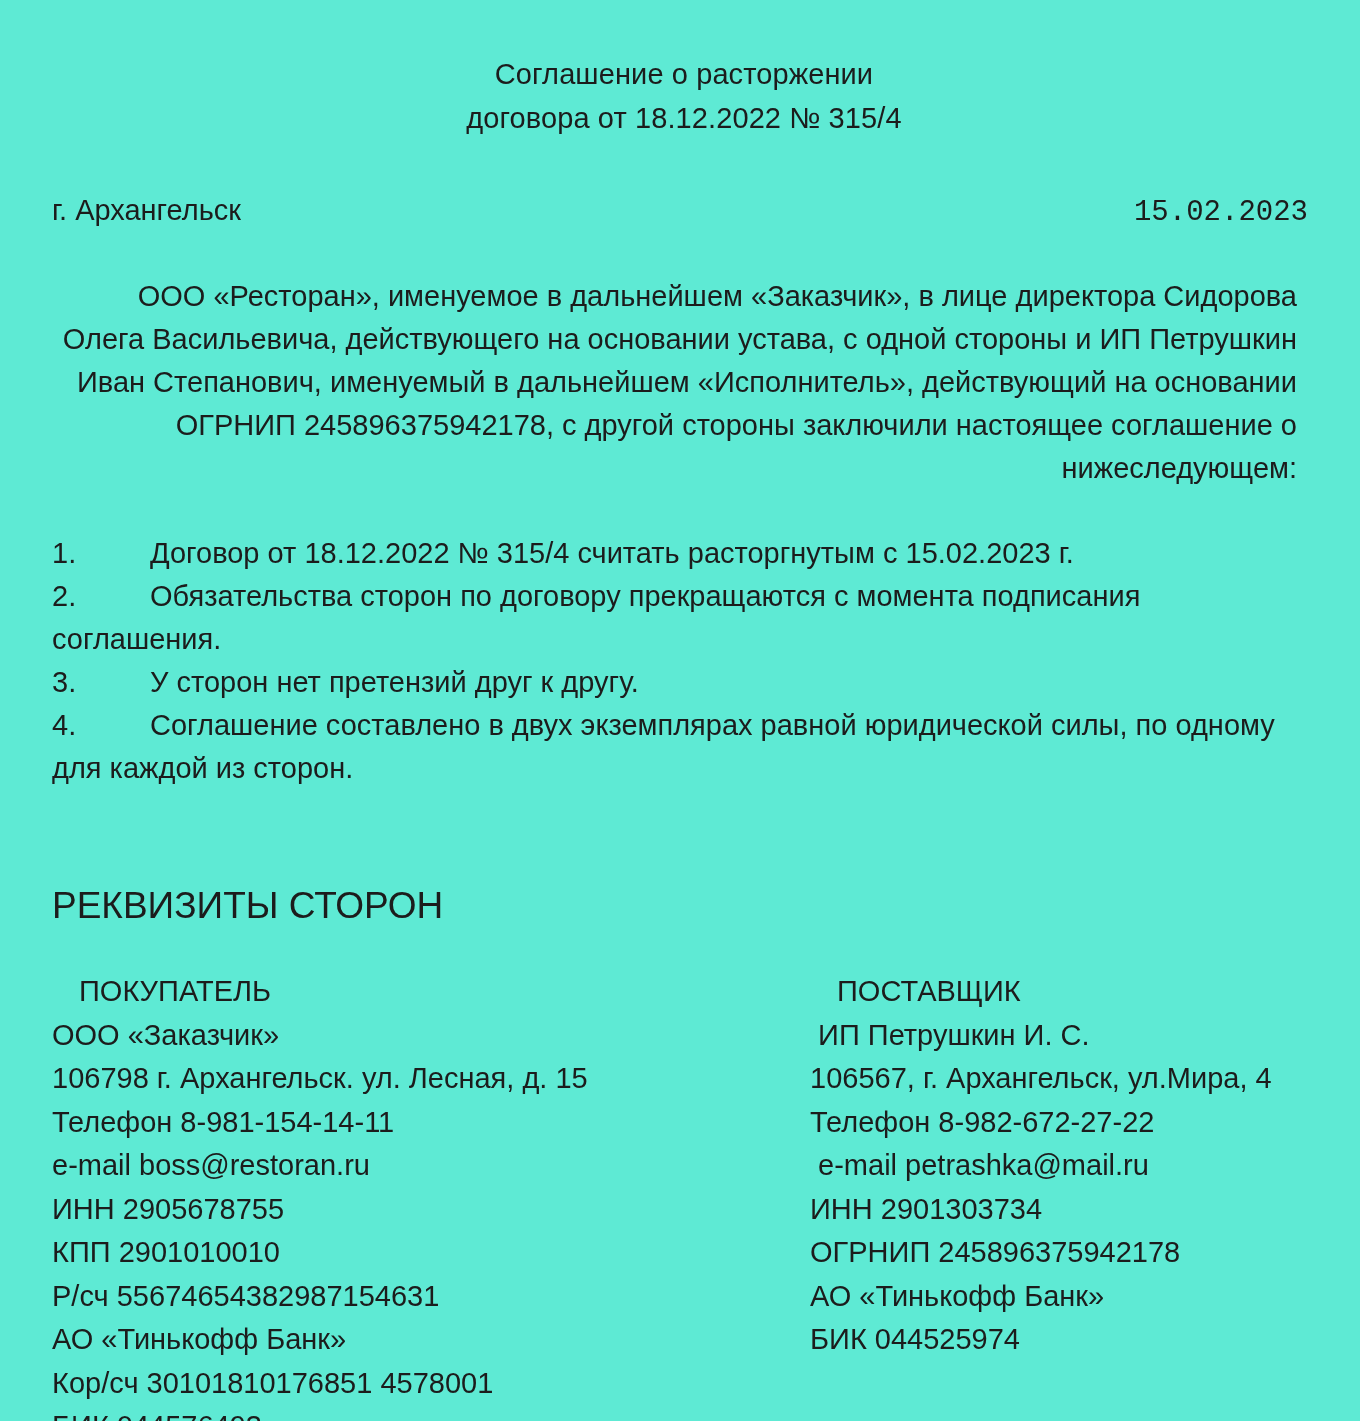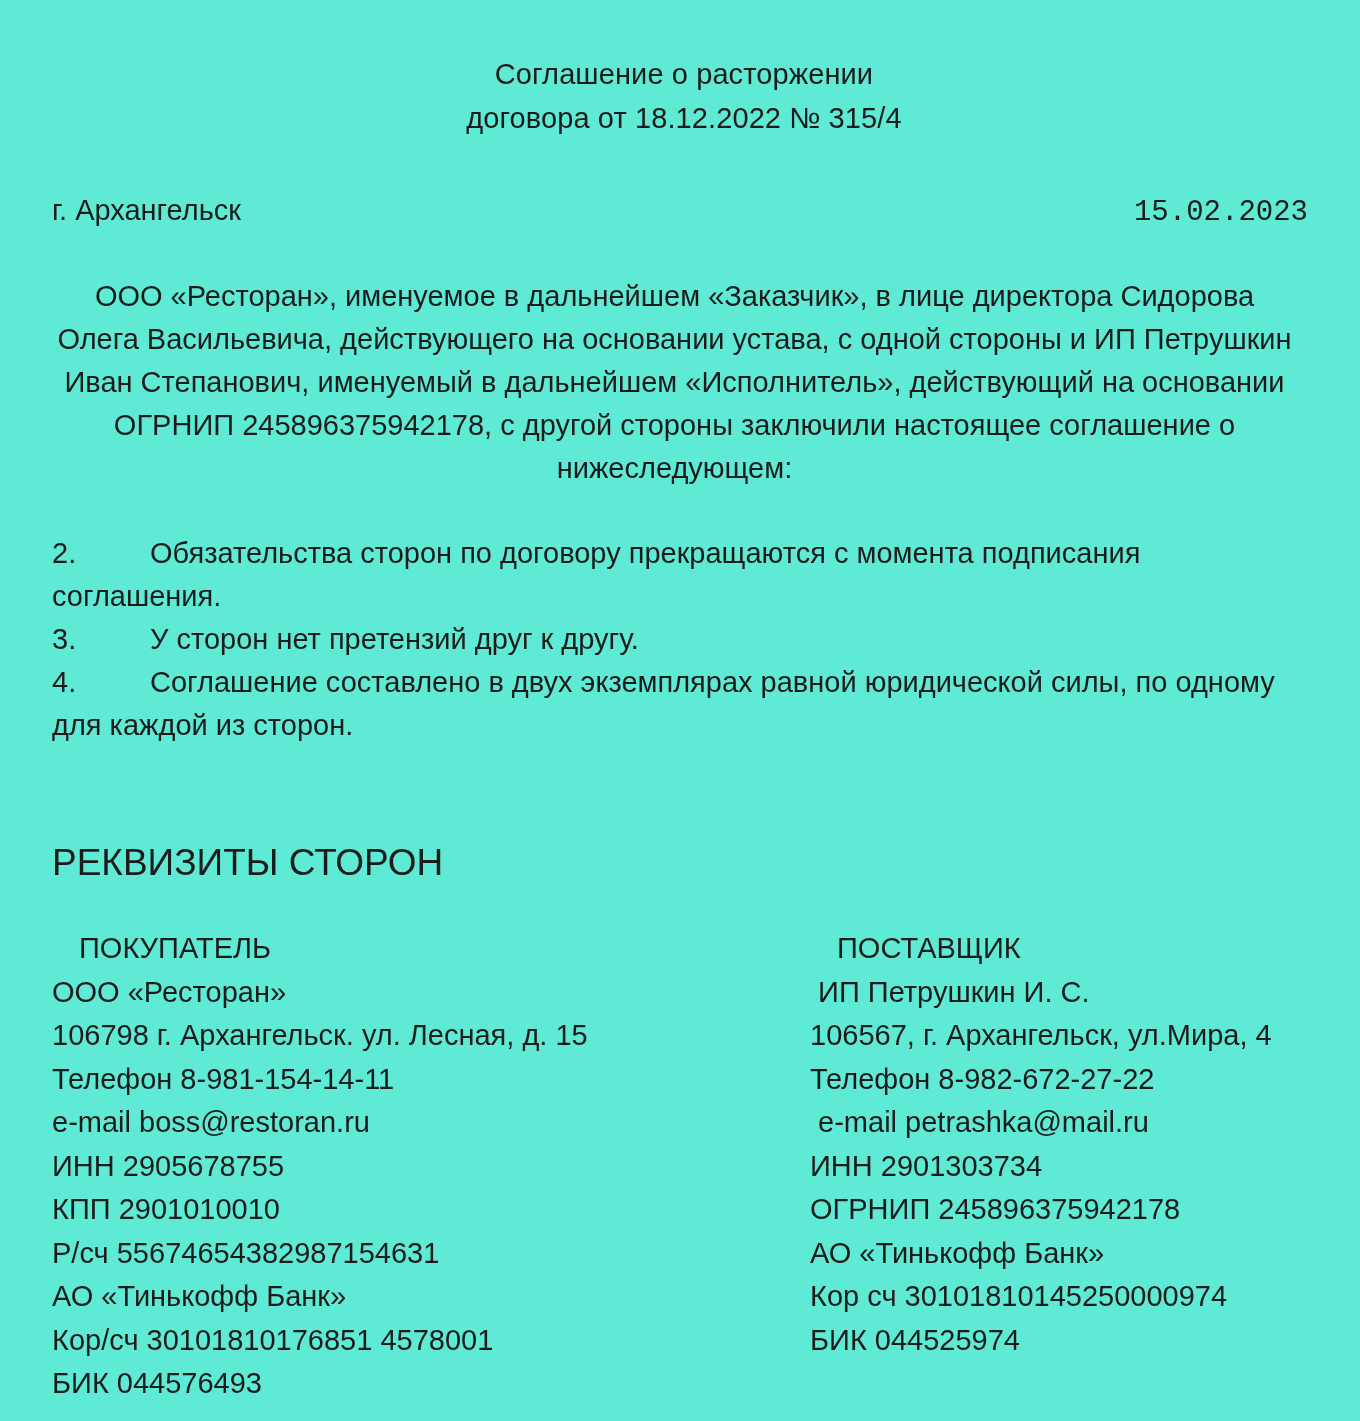--- a/index.html
+++ b/index.html
@@ -47,21 +47,21 @@
     line-height: 36px;
   }
   .meta-row .city { text-align: center; }
   .meta-row .date { text-align: right; padding-right: 8px; font-family: Liberation Mono, monospace; }
 
   
   .intro {
     margin-top: 44px;
     font-size: 29px;
     line-height: 43px;
-    text-align: center;
+    text-align: right;
     max-width: 1245px;
   }
 
   
   .clauses {
     margin-top: 42px;
     font-size: 29px;
     line-height: 43px;
     max-width: 1245px;
   }
@@ -119,56 +119,58 @@
 
   <div class="meta-row">
     <div class="city">г. Архангельск</div>
     <div class="date">15.02.2023</div>
   </div>
 
   <div class="intro">ООО «Ресторан», именуемое в дальнейшем «Заказчик», в лице директора Сидорова Олега Васильевича, действующего на основании устава, с одной стороны и ИП Петрушкин Иван Степанович, именуемый в дальнейшем «Исполнитель», действующий на основании ОГРНИП 245896375942178, с другой стороны заключили настоящее соглашение о нижеследующем:</div>
 
   <div class="clauses">
     <div class="clause">
+      <span class="num">1.</span><span class="txt">Договор от 18.12.2022 № 315/4 считать расторгнутым с 15.02.2023 г.</span>
+    </div>
+    <div class="clause">
       <span class="num">2.</span><span class="txt">Обязательства сторон по договору прекращаются с момента подписания соглашения.</span>
     </div>
     <div class="clause">
       <span class="num">3.</span><span class="txt">У сторон нет претензий друг к другу.</span>
     </div>
     <div class="clause">
       <span class="num">4.</span><span class="txt">Соглашение составлено в двух экземплярах равной юридической силы, по одному для каждой из сторон.</span>
     </div>
   </div>
 
   <div class="requisites-heading">РЕКВИЗИТЫ СТОРОН</div>
 
   <div class="columns">
 
     <div class="col col-left">
       <div class="col-heading">ПОКУПАТЕЛЬ</div>
-      <div class="line">ООО «Ресторан»</div>
+      <div class="line">ООО «Заказчик»</div>
       <div class="line">106798 г. Архангельск. ул. Лесная, д. 15</div>
       <div class="line">Телефон 8-981-154-14-11</div>
       <div class="line">e-mail boss@restoran.ru</div>
       <div class="line">ИНН 2905678755</div>
       <div class="line">КПП 2901010010</div>
       <div class="line">Р/сч 55674654382987154631</div>
       <div class="line">АО «Тинькофф Банк»</div>
       <div class="line">Кор/сч 30101810176851 4578001</div>
       <div class="line">БИК 044576493</div>
     </div>
 
     <div class="col col-right">
       <div class="col-heading">ПОСТАВЩИК</div>
       <div class="line"> ИП Петрушкин И. С.</div>
       <div class="line">106567, г. Архангельск, ул.Мира, 4</div>
       <div class="line">Телефон 8-982-672-27-22</div>
       <div class="line"> e-mail petrashka@mail.ru</div>
       <div class="line">ИНН 2901303734</div>
       <div class="line">ОГРНИП 245896375942178</div>
       <div class="line">АО «Тинькофф Банк»</div>
-      <div class="line">Кор сч 30101810145250000974</div>
       <div class="line">БИК 044525974</div>
     </div>
 
   </div>
 
 </div>
 
 </body></html>

